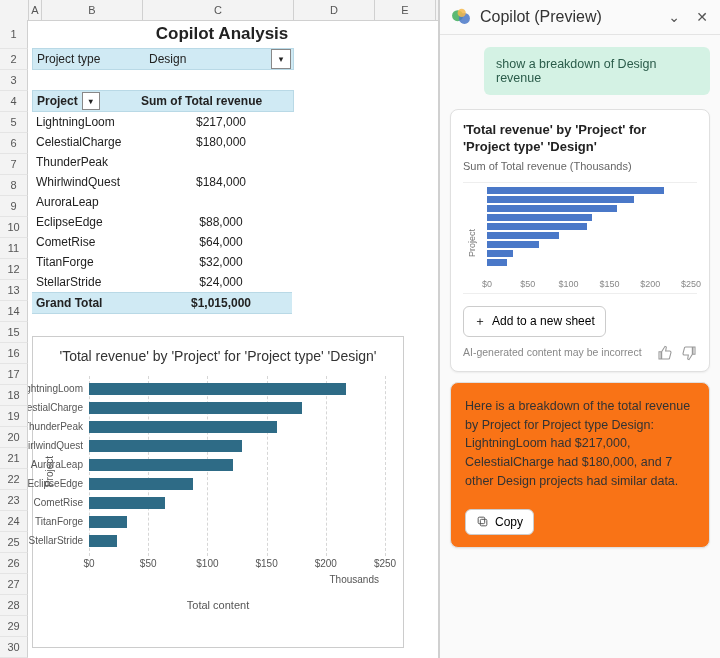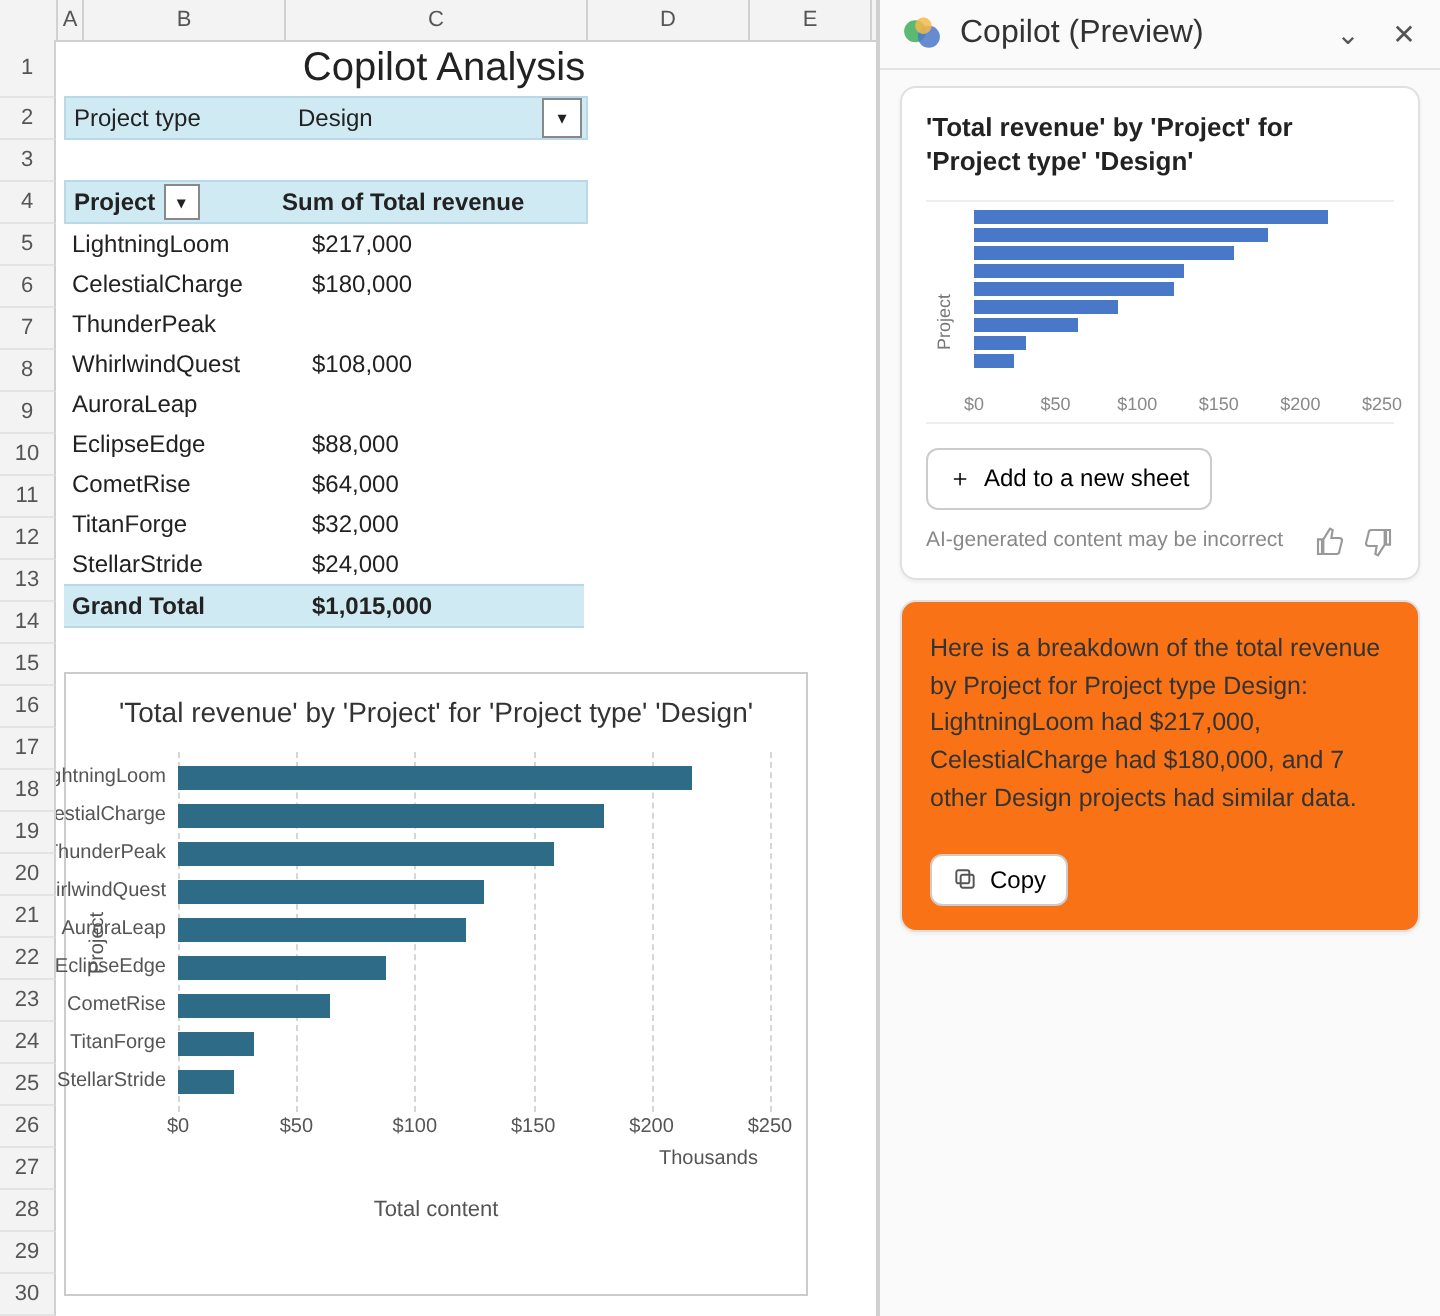--- a/index.html
+++ b/index.html
@@ -5,32 +5,32 @@
   html,body{margin:0;padding:0;font-family:"Segoe UI",Arial,sans-serif;font-size:12px;color:#222;background:#fff}
   .app{display:flex;width:720px;height:658px;box-sizing:border-box}
   .sheet{flex:1;position:relative;background:#fff;border-right:1px solid #d0d0d0}
   .col-headers{display:flex;height:20px;border-bottom:1px solid #d0d0d0;background:#f3f3f3;font-size:11px;color:#555}
   .col-headers div{border-right:1px solid #d0d0d0;display:flex;align-items:center;justify-content:center}
   .rowhdr{width:28px}
   .row-headers{position:absolute;left:0;top:20px;width:28px;background:#f3f3f3;font-size:11px;color:#555}
   .row-headers div{height:20px;border-bottom:1px solid #e4e4e4;border-right:1px solid #d0d0d0;display:flex;align-items:center;justify-content:center}
   .grid{position:absolute;left:28px;top:20px;right:0;bottom:0;overflow:hidden}
   .cell-row{height:20px;display:flex;align-items:center}
-  .title{font-size:20px;font-weight:400;height:28px;display:flex;align-items:center;justify-content:center;width:380px;margin-left:4px}
+  .title{font-size:17px;font-weight:700;height:28px;display:flex;align-items:center;justify-content:center;width:380px;margin-left:4px}
   .filter-row{display:flex;align-items:center;background:#d0eaf4;width:260px;height:20px;margin-left:4px;border:1px solid #b9d9e6}
   .filter-row .lbl{width:110px;padding-left:4px}
   .filter-row .val{flex:1;padding-left:2px}
   .filter-row .dd{width:18px;height:18px;border:1px solid #888;background:#fff;display:flex;align-items:center;justify-content:center;margin-right:2px;font-size:9px}
   .pvt-head{display:flex;width:260px;margin-left:4px;background:#d0eaf4;border:1px solid #b9d9e6;font-weight:700;height:20px;align-items:center}
   .pvt-head .c1{width:100px;padding-left:4px;display:flex;align-items:center}
   .pvt-head .dd{width:16px;height:16px;border:1px solid #888;background:#fff;display:flex;align-items:center;justify-content:center;font-size:8px;margin-left:4px}
   .pvt-head .c2{flex:1;padding-left:4px}
   .pvt-row{display:flex;width:260px;margin-left:4px;height:20px;align-items:center}
   .pvt-row .c1{width:120px;padding-left:4px}
-  .pvt-row .c2{flex:1;text-align:left;padding-right:6px}
+  .pvt-row .c2{flex:1;text-align:center;padding-right:6px}
   .pvt-total{background:#d0eaf4;font-weight:700;border-top:1px solid #b9d9e6;border-bottom:1px solid #b9d9e6}
   .chart-card{position:absolute;left:4px;top:316px;width:370px;height:310px;border:1px solid #ccc;background:#fff}
   .chart-title{text-align:center;font-size:14px;color:#333;padding:10px 26px 4px;line-height:1.35}
   .chart-area{position:relative;margin:6px 18px 0 56px;height:180px}
   .y-axis-label{position:absolute;left:-50px;top:50%;transform:rotate(-90deg)translateY(-50%);transform-origin:center;font-size:10px;color:#555}
   .h-grid{position:absolute;top:0;height:100%;border-left:1px dashed #d6d6d6}
   .bar-row{position:absolute;left:0;height:14px;display:flex;align-items:center}
   .bar-label{position:absolute;right:100%;padding-right:6px;font-size:10px;color:#555;white-space:nowrap}
   .bar{height:12px;background:#2e6b86}
   .x-ticks{position:relative;margin:2px 18px 0 56px;height:14px;font-size:10px;color:#555}
@@ -128,21 +128,21 @@
           </div>
           <div class="pvt-row">
             <div class="c1">CelestialCharge</div>
             <div class="c2">$180,000</div>
           </div>
           <div class="pvt-row">
             <div class="c1">ThunderPeak</div>
           </div>
           <div class="pvt-row">
             <div class="c1">WhirlwindQuest</div>
-            <div class="c2">$108,000</div>
+            <div class="c2">$184,000</div>
           </div>
           <div class="pvt-row">
             <div class="c1">AuroraLeap</div>
           </div>
           <div class="pvt-row">
             <div class="c1">EclipseEdge</div>
             <div class="c2">$88,000</div>
           </div>
           <div class="pvt-row">
             <div class="c1">CometRise</div>
@@ -228,23 +228,25 @@
       <svg class="logo" viewBox="0 0 32 32">
         <circle cx="11" cy="14" r="8" fill="#5bb974"></circle>
           <circle cx="21" cy="18" r="8" fill="#4a78c8" opacity=".85"></circle>
           <circle cx="17" cy="10" r="6" fill="#f4b94c" opacity=".85"></circle>
       </svg>
       <div class="title2">Copilot (Preview)</div>
       <div class="ic">⌄</div>
       <div class="ic">✕</div>
     </div>
     <div class="pane-body">
+      <div class="user-bubble">show a breakdown of Design revenue</div>
 
       <div class="card">
         <div class="card-title">'Total revenue' by 'Project' for 'Project type' 'Design'</div>
+        <div class="card-sub">Sum of Total revenue (Thousands)</div>
         <div class="mini-chart">
           <div class="mini-y">Project</div>
           <div class="mini-bars" id="mini-bars">
               <div class="mini-bar" style="top: 0px; width: 86.8%;"></div>
               <div class="mini-bar" style="top: 9px; width: 72%;"></div>
               <div class="mini-bar" style="top: 18px; width: 63.6%;"></div>
               <div class="mini-bar" style="top: 27px; width: 51.6%;"></div>
               <div class="mini-bar" style="top: 36px; width: 48.8%;"></div>
               <div class="mini-bar" style="top: 45px; width: 35.2%;"></div>
               <div class="mini-bar" style="top: 54px; width: 25.6%;"></div>

